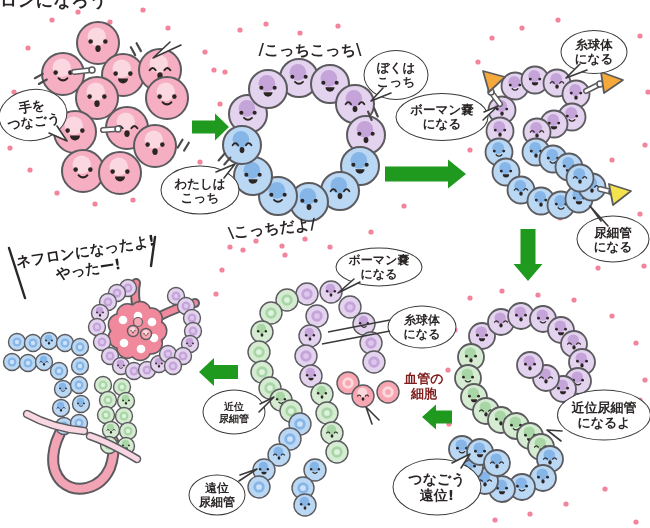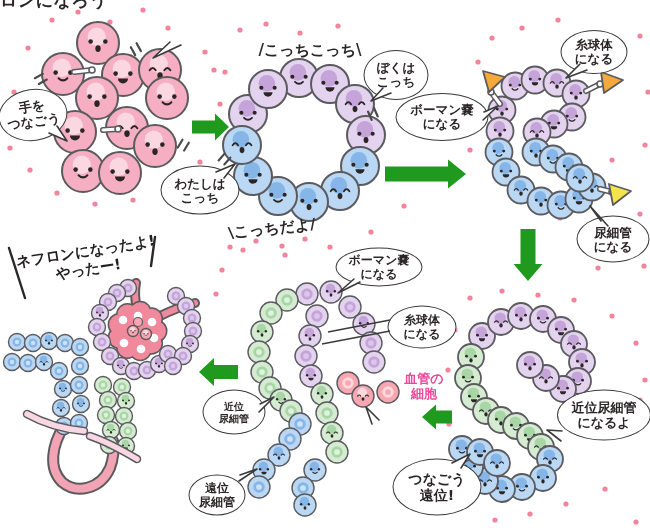--- a/index.html
+++ b/index.html
@@ -24,21 +24,21 @@
   .b-nyosaikan3{left:613px;top:239px;width:71px;height:45px;}
   .b-kinni4{left:604px;top:415px;width:92px;height:49px;font-size:13px;}
   .b-enni4{left:437px;top:487px;width:87px;height:55px;font-size:14px;}
   .b-bowman5{left:379px;top:267px;width:85px;height:37px;font-size:12px;}
   .b-shikyutai5{left:422px;top:327px;width:67px;height:41px;font-size:12px;}
   .b-bokuramo{left:391px;top:440px;width:59px;height:49px;font-size:12.5px;}
   .b-kinni5{left:234px;top:412px;width:61px;height:43px;font-size:10px;}
   .b-enni5{left:217px;top:483px;width:55px;height:39px;font-size:12px;margin-top:12px;}
   .t-kocchikocchi{left:310px;top:51px;font-size:15px;}
   .t-kocchidayo{left:272px;top:229px;font-size:15px;transform:translate(-50%,-50%) rotate(-6deg);}
-  .t-kekkan{left:424px;top:387px;font-size:13px;color:#ec4899;}
+  .t-kekkan{left:424px;top:387px;font-size:13px;color:#7f1d1d;}
   .nephron-label{position:absolute;z-index:4;left:12px;top:242px;width:150px;transform:rotate(-9deg);
                  color:#231f1f;font-weight:700;text-align:center;font-size:14.5px;line-height:1.25;}
 </style>
 </head>
 <body>
 
 <div id="stage">
   <svg id="scene" width="650" height="528" viewBox="0 0 650 528">
       <g>
         <circle cx="52" cy="20" r="2.6" fill="#f2849c"></circle>

